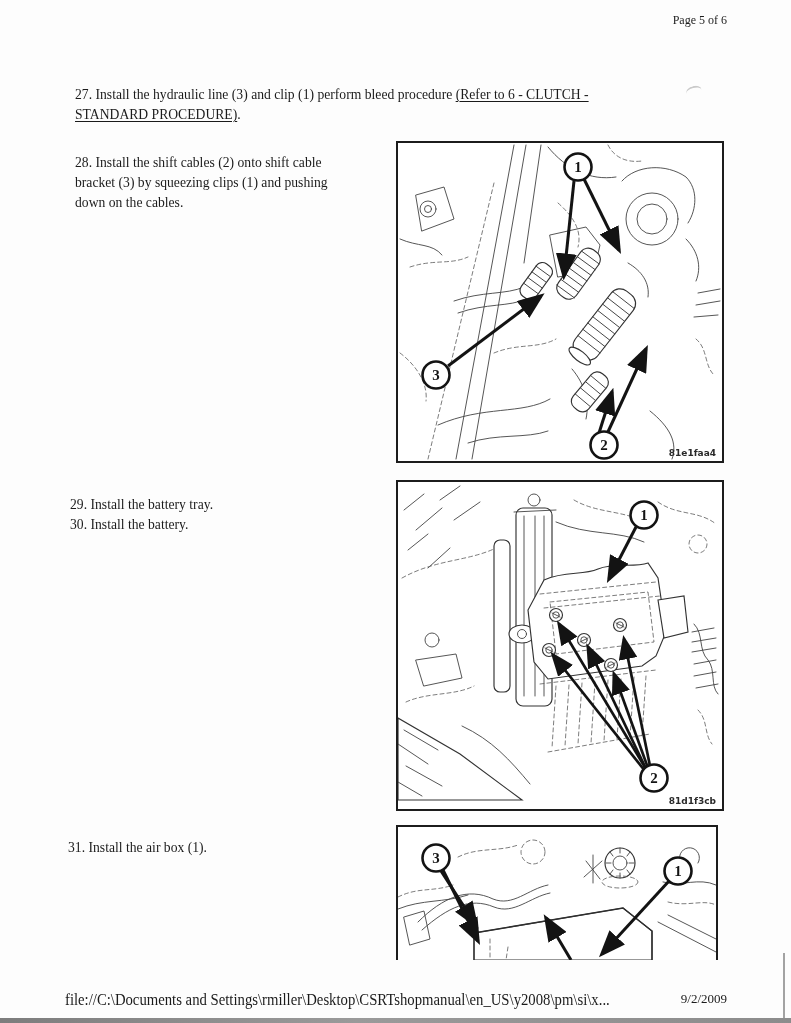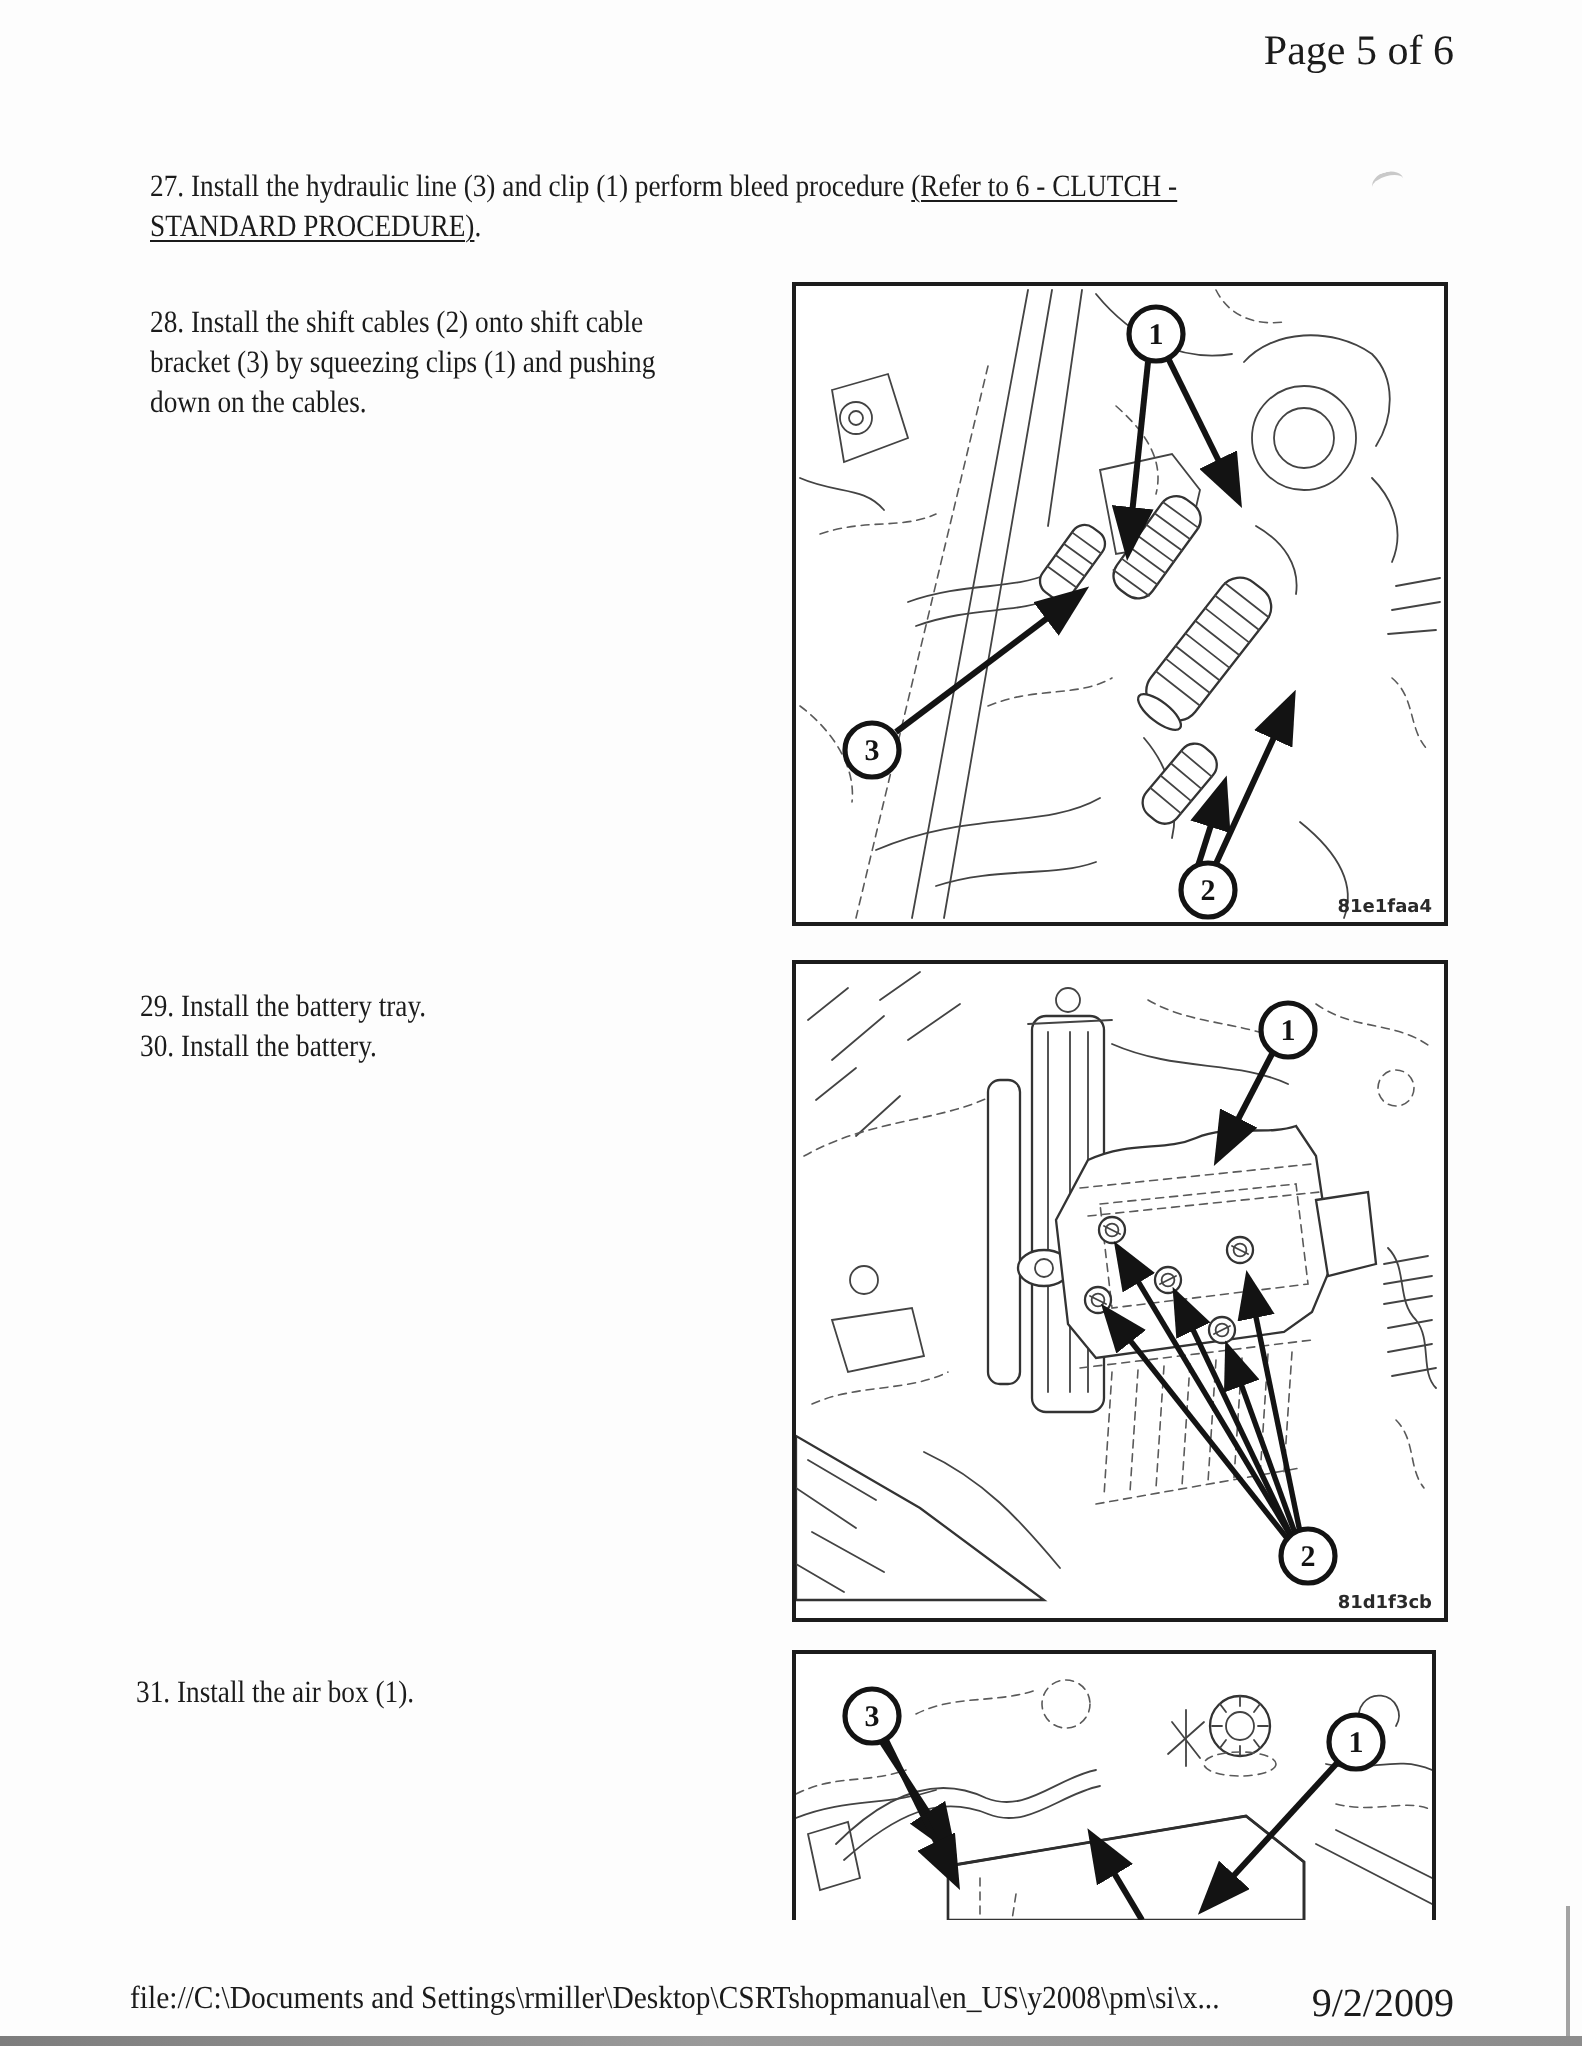--- a/index.html
+++ b/index.html
@@ -7,40 +7,40 @@
     width:791px;height:1023px;position:relative;overflow:hidden;
     background:#fdfdfd;color:#1b1b1b;
     font-family:"Liberation Serif","DejaVu Serif",serif;
   }
   .abs{position:absolute;}
   .condense{transform:scaleX(0.88);transform-origin:0 0;}
   .condense92{transform:scaleX(0.92);transform-origin:0 0;}
   .bodytext{font-size:15.5px;line-height:20px;white-space:nowrap;}
   .line{display:block;white-space:nowrap;}
   .u{text-decoration:underline;text-underline-offset:2px;text-decoration-thickness:1px;}
-  .header-page{top:13px;right:64px;font-size:21px;}
+  .header-page{top:13px;right:64px;font-size:12px;}
   .p27{left:75px;top:84px;}
   .p28{left:75px;top:152px;}
   .p2930{left:70px;top:494px;}
   .p31{left:68px;top:837px;}
   .figbox{background:#fff;border:2px solid #1c1c1c;overflow:hidden;}
   .fig1{left:396px;top:141px;width:324px;height:318px;}
   .fig2{left:396px;top:480px;width:324px;height:327px;}
   .fig3{left:396px;top:825px;width:318px;height:133px;border-bottom:none;}
   svg{display:block;}
   .art{fill:none;stroke:#434343;stroke-width:0.9;stroke-linecap:round;}
   .artd{fill:none;stroke:#5a5a5a;stroke-width:0.8;stroke-dasharray:4 3;stroke-linecap:round;}
   .artb{fill:#ffffff;stroke:#333;stroke-width:1.15;}
   .arrow{stroke:#131313;stroke-width:3;fill:none;}
   .arrow2{stroke:#131313;stroke-width:2.7;fill:none;}
   .co{fill:#fff;stroke:#131313;stroke-width:2.6;}
   .con{font:600 15px "Liberation Serif",serif;fill:#131313;text-anchor:middle;}
   .figcode{font:bold 9px "DejaVu Sans","Liberation Sans",sans-serif;fill:#2a2a2a;text-anchor:end;}
   .footer-path{left:65px;top:991px;font-size:16px;white-space:nowrap;}
-  .footer-date{top:991px;right:64px;font-size:20px;}
+  .footer-date{top:991px;right:64px;font-size:13px;}
   .smudge{left:686px;top:86px;width:16px;height:9px;border-top:2px solid #c9c9c9;border-radius:50%;transform:rotate(-15deg);}
   .scan-bottom{left:0;bottom:0;width:791px;height:5px;background:linear-gradient(to right,#7d7d7d,#9a9a9a 45%,#8c8c8c);}
   .scan-right{left:783px;top:953px;width:2px;height:70px;background:#a3a3a3;}
 </style>
 </head>
 <body>
 
 <div class="abs header-page">Page 5 of 6</div>
 
 <div class="abs p27 bodytext condense">

